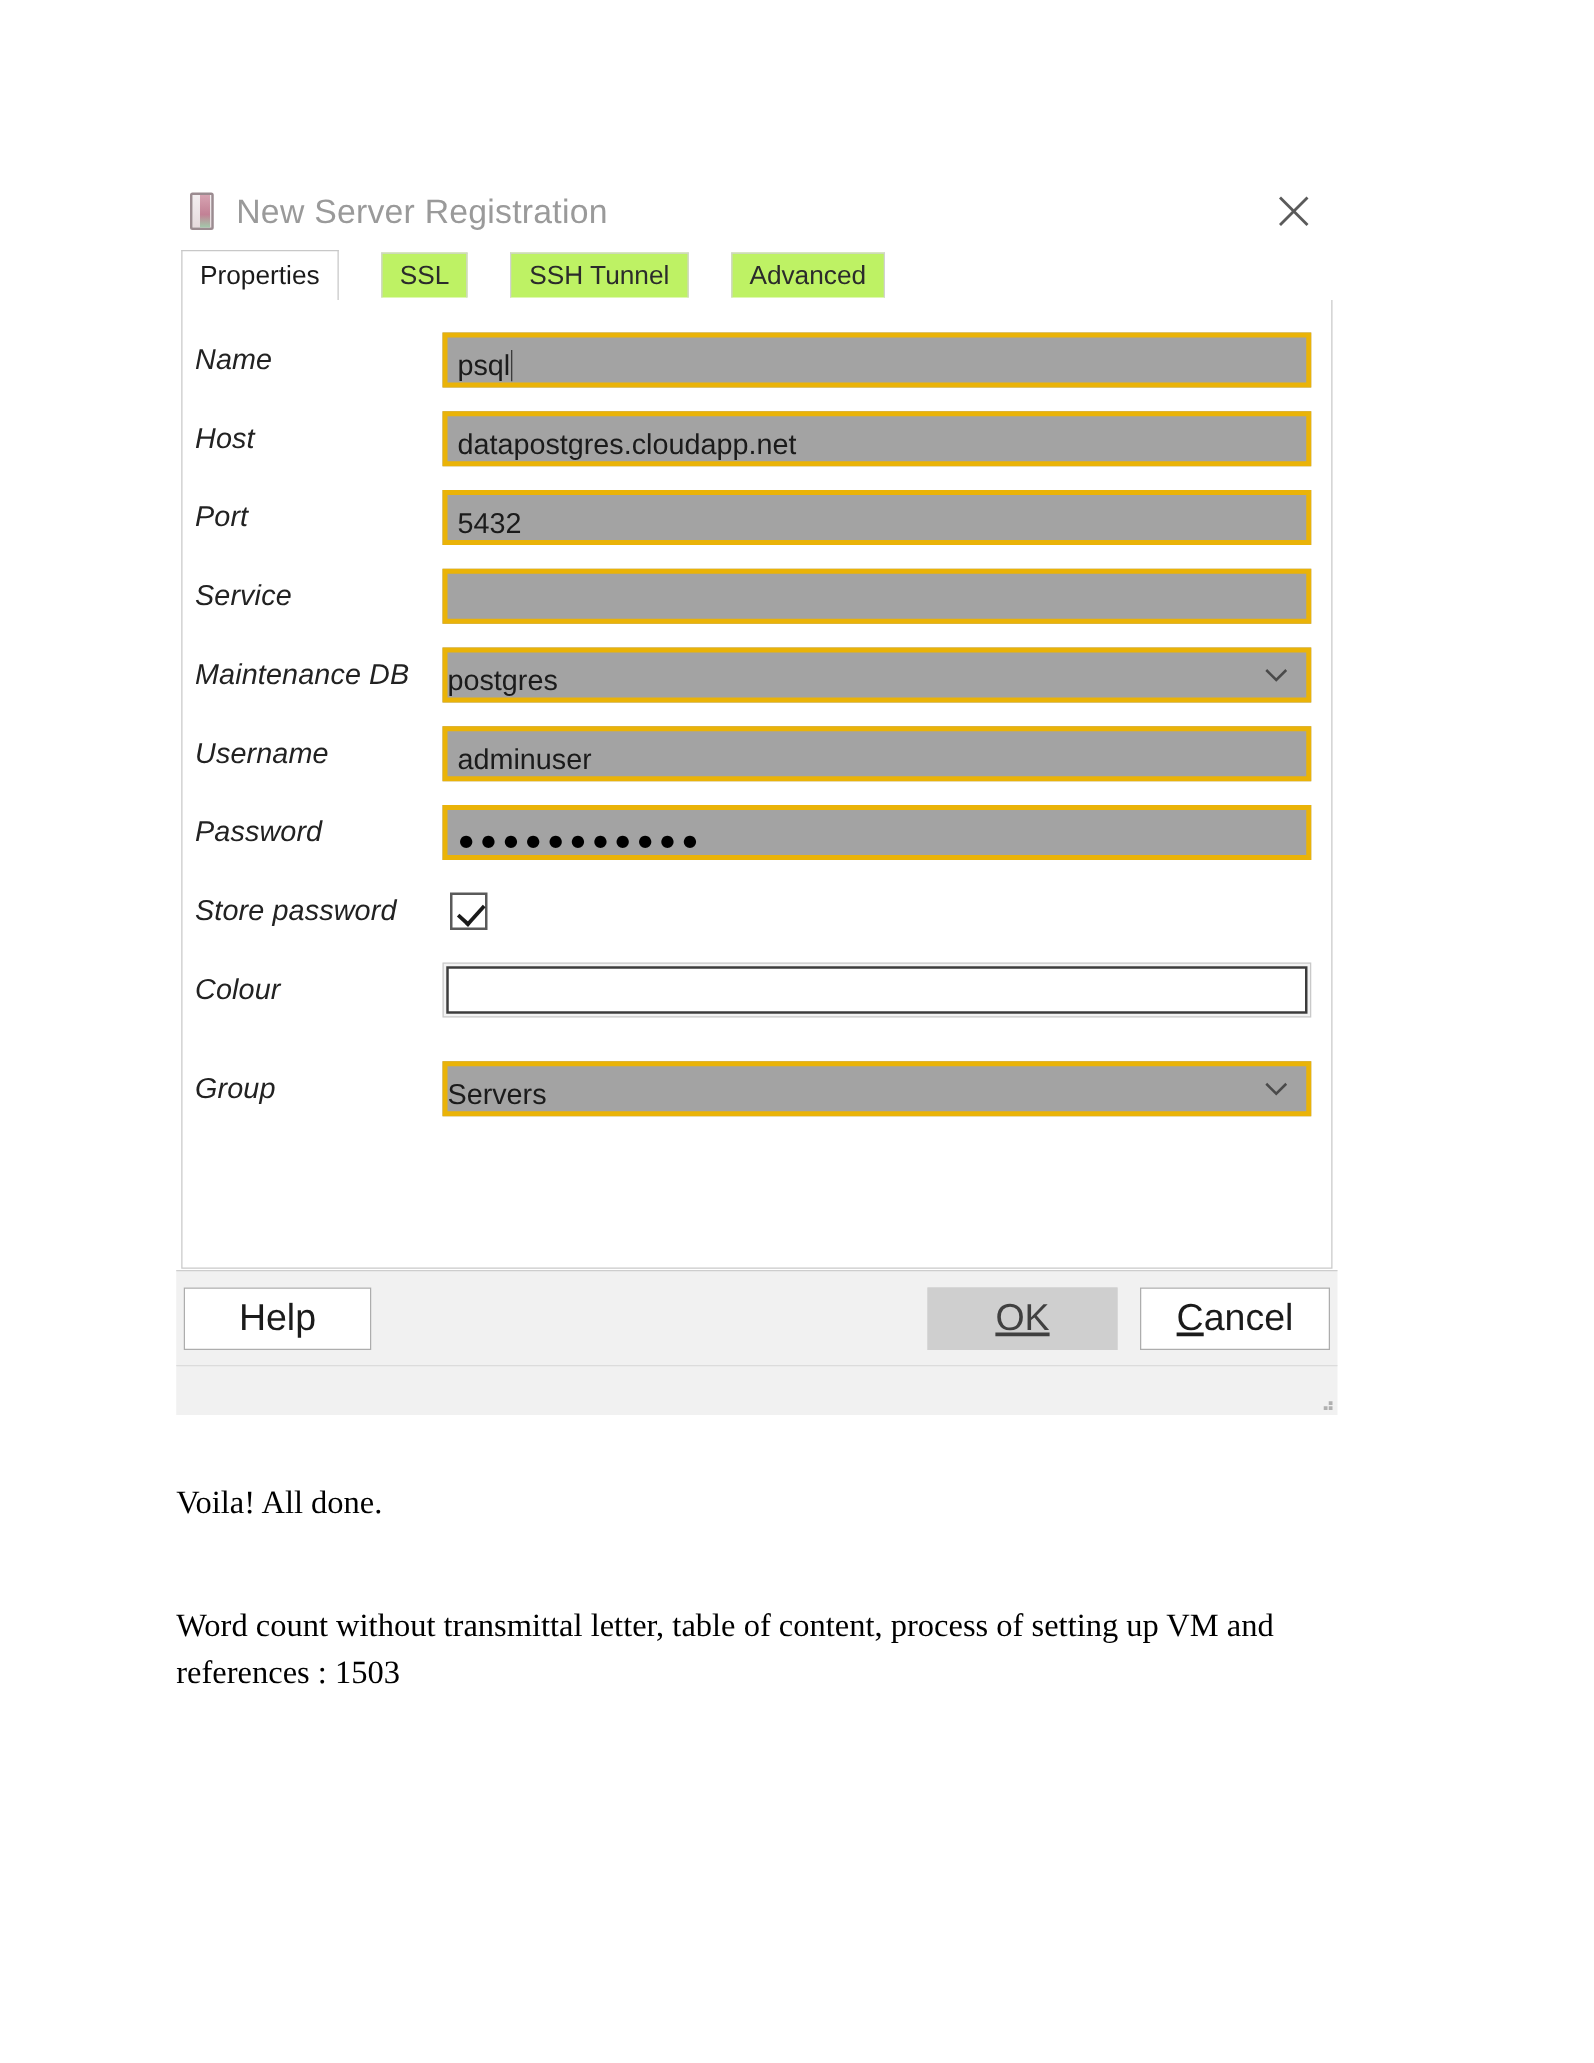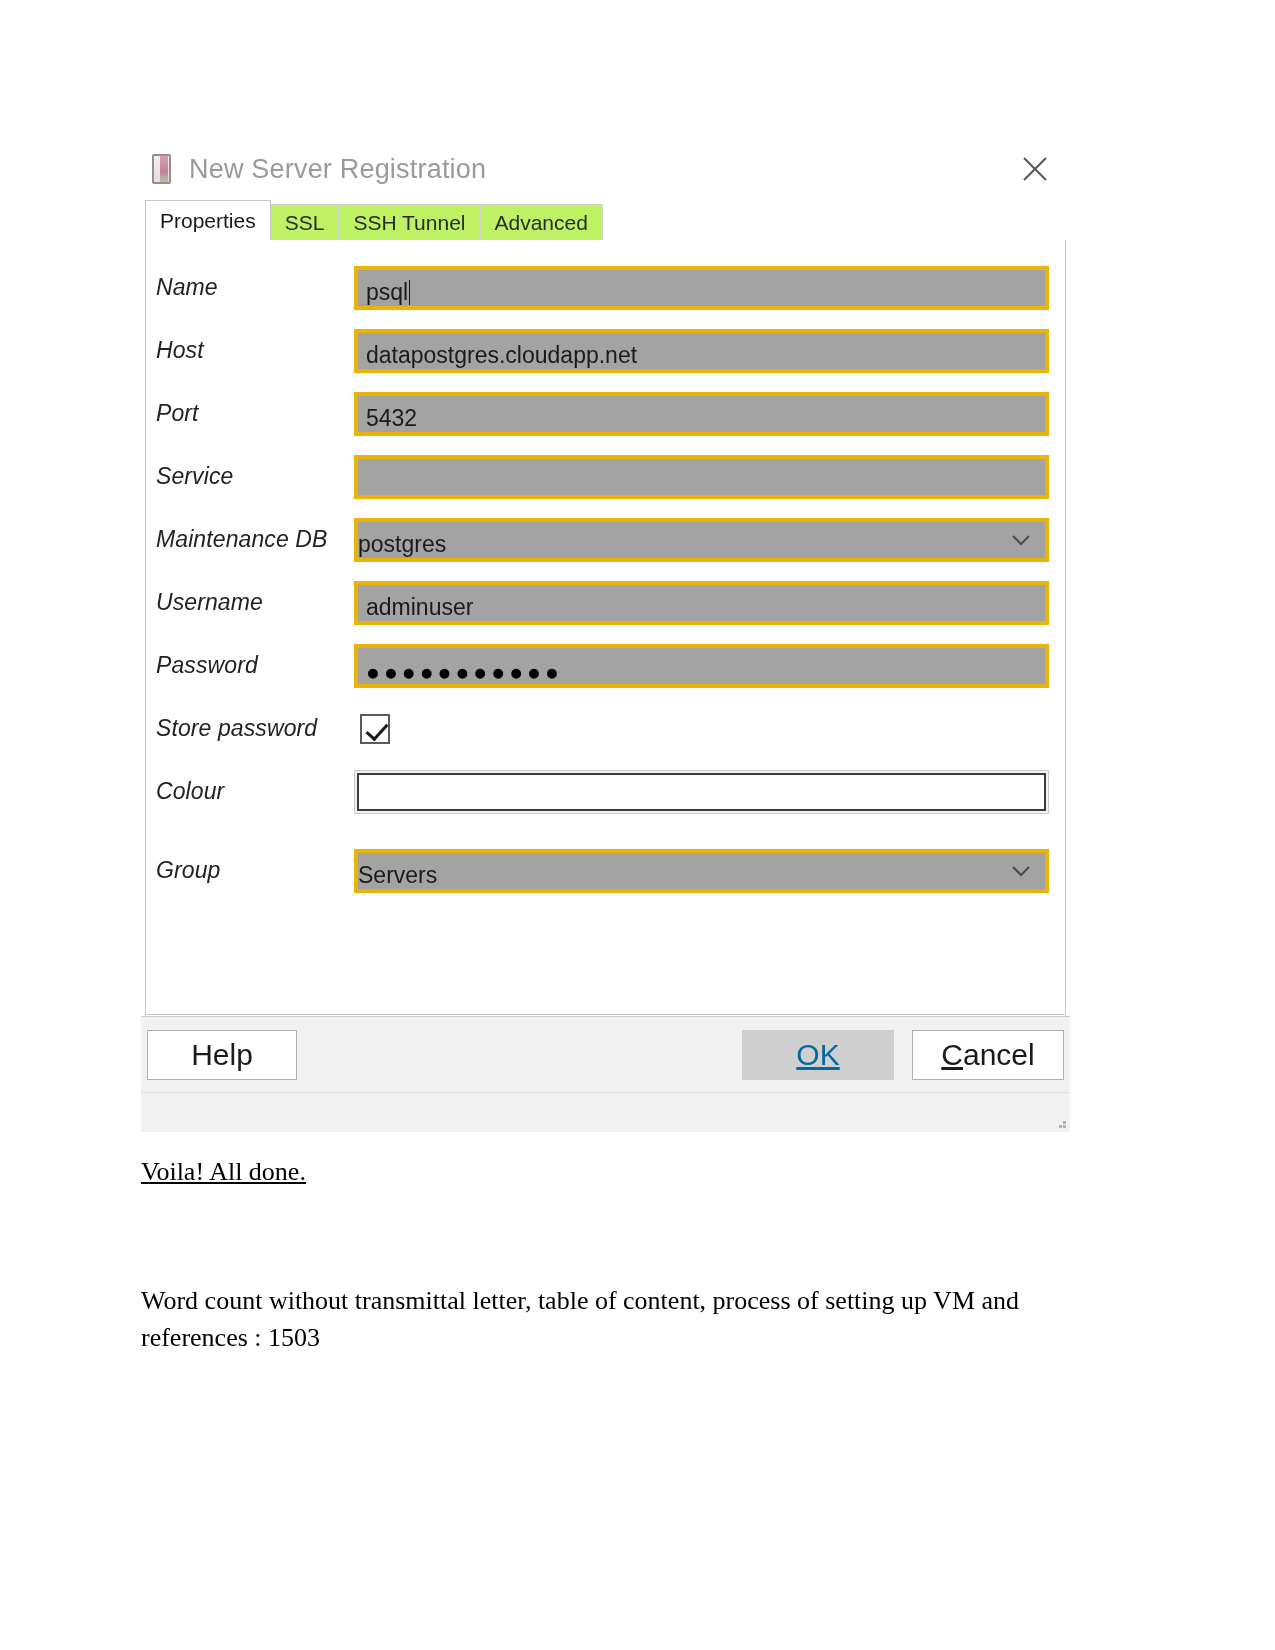--- a/index.html
+++ b/index.html
@@ -67,26 +67,27 @@
     display: flex; align-items: center; justify-content: center;
     margin-right: 8px;
     cursor: default;
   }
   .close-btn svg { display:block; }
 
   
   .tabstrip {
     height: 40px;
     display: flex;
-    align-items: flex-end;
+    align-items: center;
     background: #ffffff;
     padding-left: 4px;
     flex: none;
     position: relative;
     z-index: 3;
+    gap: 35px;
   }
   .tab {
     height: 36px;
     display: flex;
     align-items: center;
     padding: 0 14px;
     font-size: 21px;
     color: #2b2b2b;
     background: #bef264;
     border: 1px solid #d2d2d2;
@@ -224,21 +225,21 @@
     display: flex;
     align-items: center;
     justify-content: center;
     font-family: "Liberation Sans", sans-serif;
     cursor: default;
   }
   .btn.wide { min-width: 152px; }
   .btn.disabled {
     background: #cfcfcf;
     border-color: #cfcfcf;
-    color: #0369a1;
+    color: #404040;
   }
   .bar-spacer { flex: 1 1 auto; }
   .mn { text-decoration: underline; }
 
   .statusstrip {
     flex: none;
     height: 40px;
     background: #f1f1f1;
     border-top: 1px solid #dcdcdc;
     position: relative;
@@ -256,21 +257,21 @@
 
   
   .doc-text {
     position: absolute;
     left: 141px;
     font-family: "Liberation Serif", serif;
     font-size: 26px;
     color: #000000;
     line-height: 1.42;
   }
-  #line-voila { top: 1154px; text-decoration: underline; }
+  #line-voila { top: 1184px; }
   #para-wordcount { top: 1283px; width: 935px; }
 </style>
 </head>
 <body>
 
 <div id="dialog">
 
   <div class="titlebar">
     <div class="title-icon">
       <div class="slab"></div>

